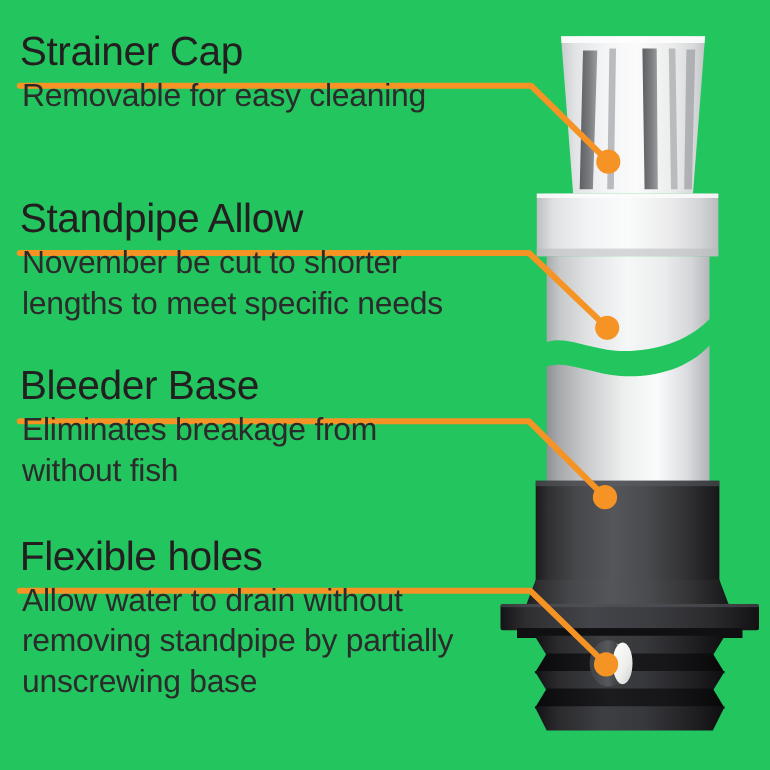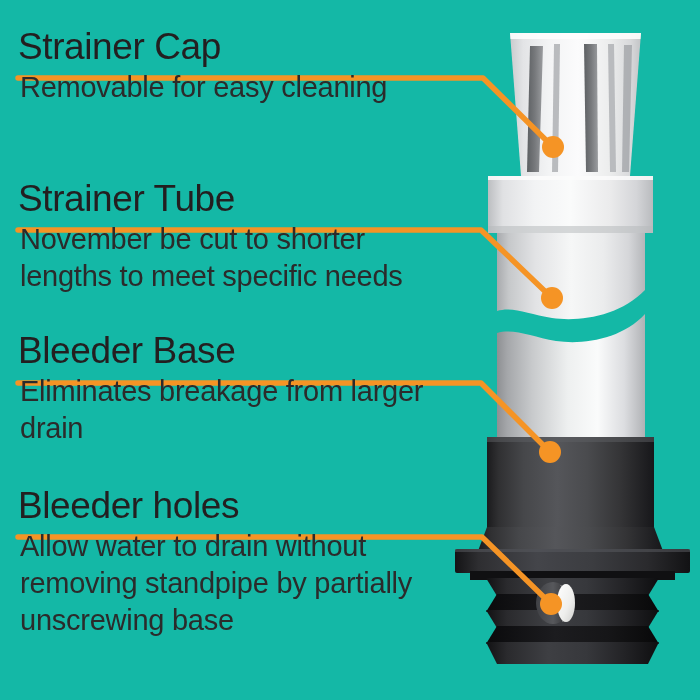--- a/index.html
+++ b/index.html
@@ -5,21 +5,21 @@
 <style>
   html, body {
     margin: 0;
     padding: 0;
     background: #ffffff;
   }
   #stage {
     position: relative;
     width: 700px;
     height: 700px;
-    background: #14b8a6;
+    background: #22c55e;
     overflow: hidden;
     font-family: "Liberation Sans", "DejaVu Sans", sans-serif;
   }
 
   
   .callout {
     position: absolute;
     left: 18px;
     width: 430px;
   }
@@ -250,27 +250,27 @@
       <circle cx="551" cy="604" r="11" fill="#f59425"></circle>
     </g>
   </svg>
 
   <div class="callout" id="callout-1">
     <div class="callout-heading">Strainer Cap</div>
     <div class="callout-sub">Removable for easy cleaning</div>
   </div>
 
   <div class="callout" id="callout-2">
-    <div class="callout-heading">Strainer Tube</div>
+    <div class="callout-heading">Standpipe Allow</div>
     <div class="callout-sub">November be cut to shorter lengths to meet specific needs</div>
   </div>
 
   <div class="callout" id="callout-3">
     <div class="callout-heading">Bleeder Base</div>
-    <div class="callout-sub">Eliminates breakage from larger drain</div>
+    <div class="callout-sub">Eliminates breakage from without fish</div>
   </div>
 
   <div class="callout" id="callout-4">
-    <div class="callout-heading">Bleeder holes</div>
+    <div class="callout-heading">Flexible holes</div>
     <div class="callout-sub">Allow water to drain without removing standpipe by partially unscrewing base</div>
   </div>
 
 </div>
 
 </body></html>

